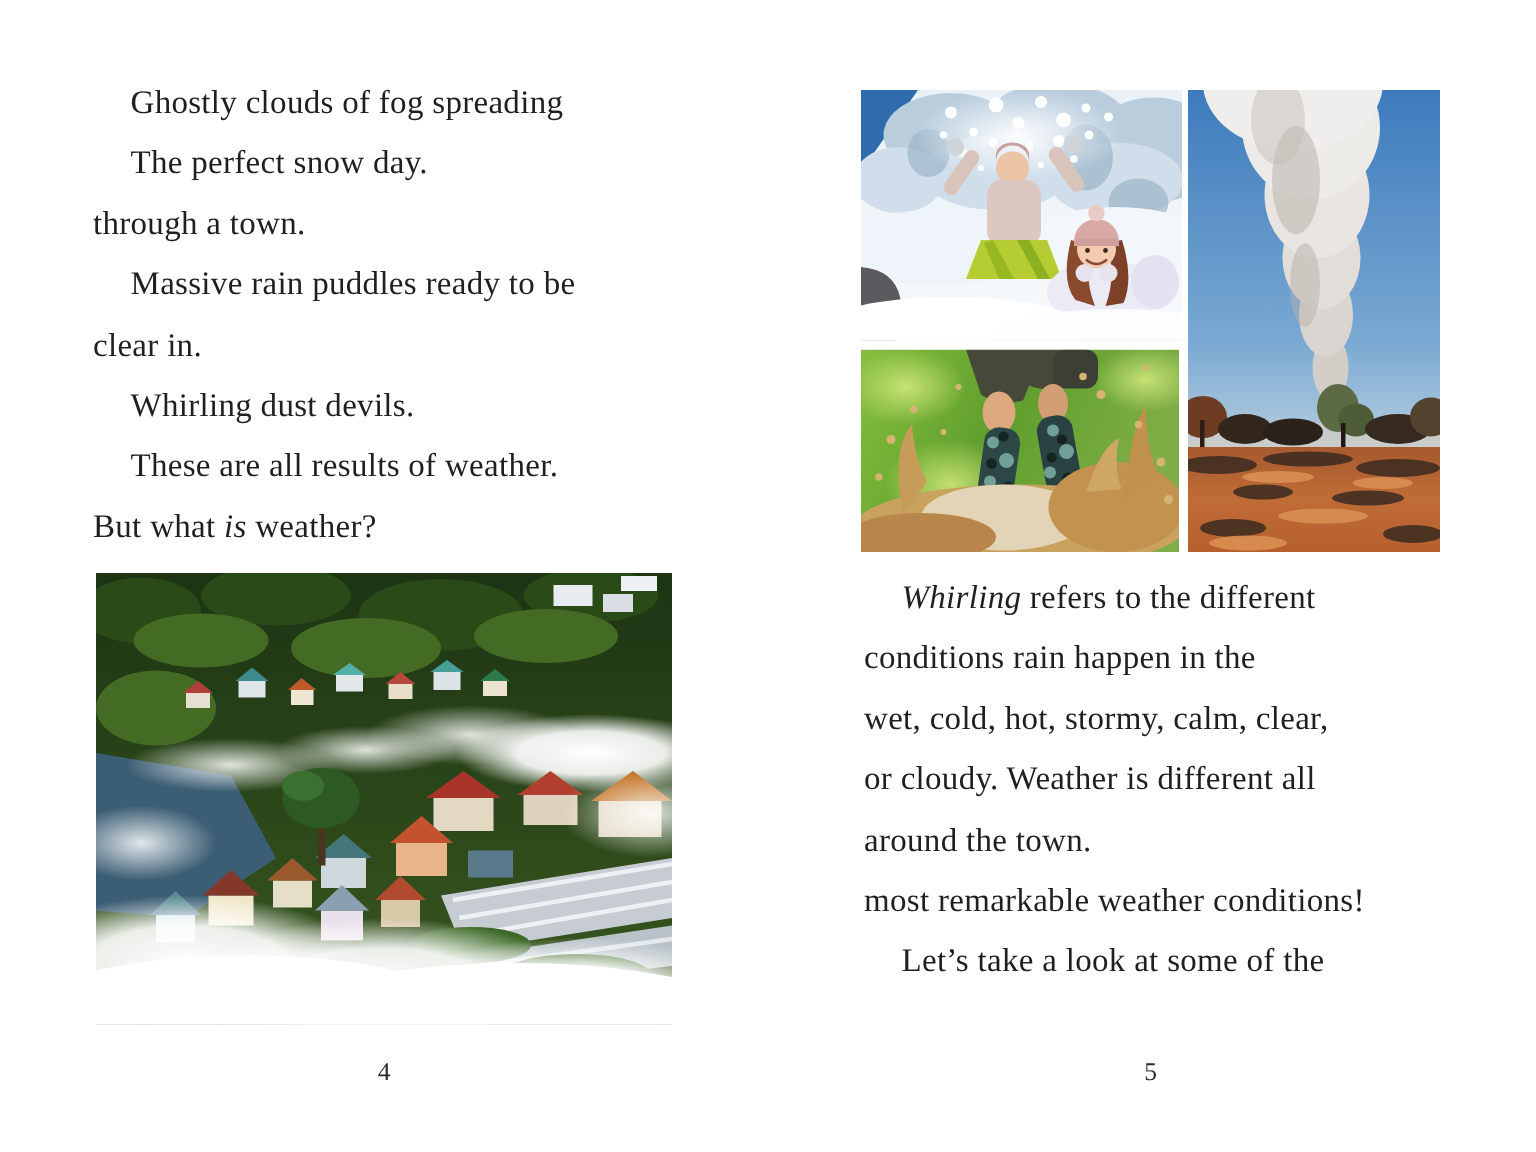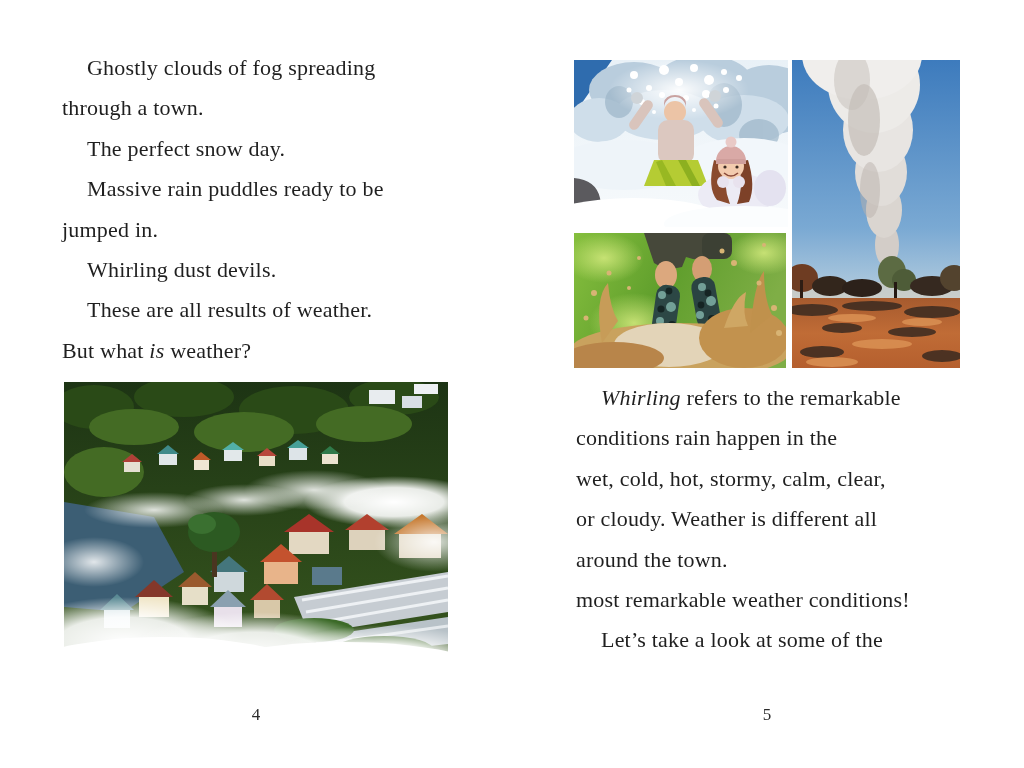--- a/index.html
+++ b/index.html
@@ -18,24 +18,24 @@
 </style>
 </head>
 <body>
 
 <div class="spread">
 
   <div>
 
     <div class="textblock" style="left:62px; top:48px; width:400px;">
       <div class="line indent"><span>Ghostly clouds of fog spreading</span><em></em><span></span></div>
+      <div class="line indent"><span>The perfect snow day.</span><em></em><span></span></div>
       <div class="line"><span>through a town.</span><em></em><span></span></div>
-      <div class="line indent"><span>The perfect snow day.</span><em></em><span></span></div>
       <div class="line indent"><span>Massive rain puddles ready to be</span><em></em><span></span></div>
-      <div class="line"><span>jumped in.</span><em></em><span></span></div>
+      <div class="line"><span>clear in.</span><em></em><span></span></div>
       <div class="line indent"><span>Whirling dust devils.</span><em></em><span></span></div>
       <div class="line indent"><span>These are all results of weather.</span><em></em><span></span></div>
       <div class="line"><span>But what </span><em>is</em><span> weather?</span></div>
     </div>
 
     <div class="photo" style="left:64px; top:382px; width:384px; height:301px;">
       <svg viewBox="0 0 384 301" preserveAspectRatio="none">
         <defs>
           <linearGradient id="gForest" x1="0" y1="0" x2="0" y2="1">
             <stop offset="0" stop-color="#1d3414"></stop>
@@ -336,21 +336,21 @@
         <g fill="#d98f52" opacity="0.9">
           <ellipse cx="60" cy="258" rx="24" ry="4"></ellipse>
             <ellipse cx="130" cy="262" rx="20" ry="4"></ellipse>
           <ellipse cx="90" cy="284" rx="30" ry="5"></ellipse>
             <ellipse cx="40" cy="302" rx="26" ry="5"></ellipse>
         </g>
       </svg>
     </div>
 
     <div class="textblock" style="left:576px; top:378px; width:400px;">
-      <div class="line indent"><span></span><em>Whirling</em><span> refers to the remarkable</span></div>
+      <div class="line indent"><span></span><em>Whirling</em><span> refers to the different</span></div>
       <div class="line"><span>conditions rain happen in the</span><em></em><span></span></div>
       <div class="line"><span>wet, cold, hot, stormy, calm, clear,</span><em></em><span></span></div>
       <div class="line"><span>or cloudy. Weather is different all</span><em></em><span></span></div>
       <div class="line"><span>around the town.</span><em></em><span></span></div>
       <div class="line"><span>most remarkable weather conditions!</span><em></em><span></span></div>
       <div class="line indent"><span>Let’s take a look at some of the</span><em></em><span></span></div>
     </div>
 
     <div class="pagenum" style="left:574px; top:705px; width:386px;">5</div>
   </div>

